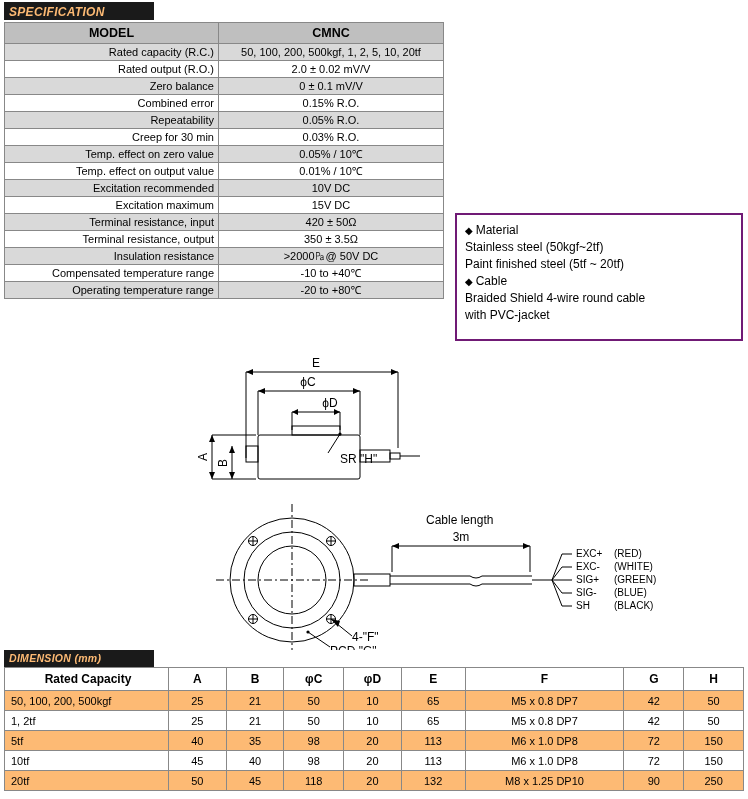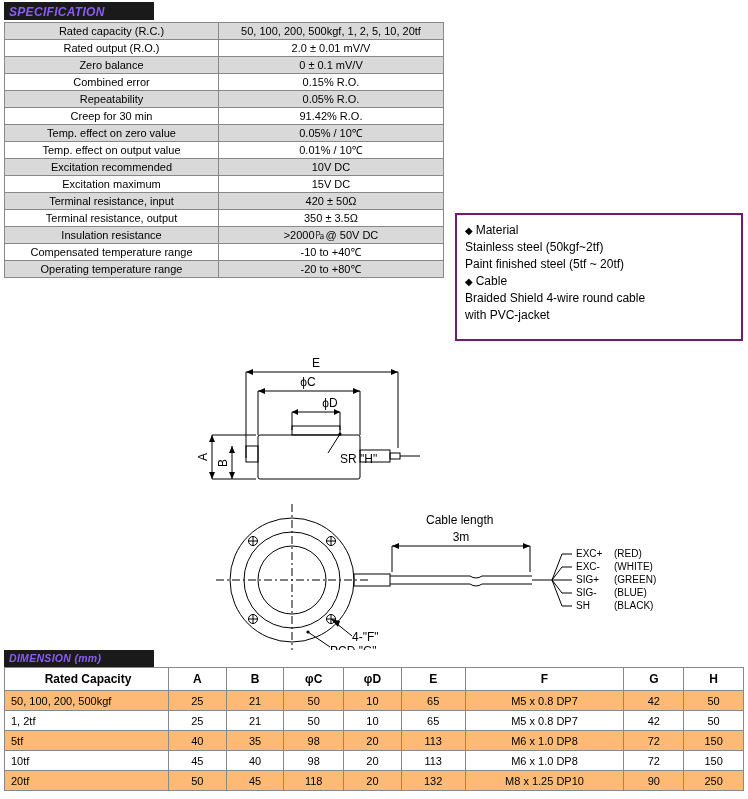--- a/index.html
+++ b/index.html
@@ -14,21 +14,21 @@
     font-size: 11px;
     color: #000000;
     position: relative;
     overflow: hidden;
   }
 
   
   .section-banner {
     position: absolute;
     background: #1a1a1a;
-    color: #8b5cf6;
+    color: #fdba74;
     font-style: italic;
     font-weight: bold;
     font-size: 12px;
     letter-spacing: 0.3px;
     padding: 3px 6px 5px 5px;
     box-sizing: border-box;
   }
   #spec-banner {
     left: 4px; top: 2px; width: 150px; height: 18px;
   }
@@ -48,21 +48,21 @@
     font-size: 11px;
   }
   #spec-table td {
     border: 1px solid #888888;
     height: 16px;
     padding: 0 4px;
     line-height: 15px;
   }
   #spec-table .lbl {
     width: 205px;
-    text-align: center;
+    text-align: right;
   }
   #spec-table .val {
     text-align: center;
   }
   #spec-table tr.shaded td {
     background: #d9d9d9;
   }
   #spec-table tr.head td {
     background: #bfbfbf;
     font-weight: bold;
@@ -141,43 +141,47 @@
   .col-g  { width: 52px; }
   .col-h  { width: 52px; }
 </style>
 </head>
 <body>
 
 <div class="section-banner" id="spec-banner">SPECIFICATION</div>
 
 <table id="spec-table">
   <tbody id="spec-tbody">
+      <tr class="head">
+        <td class="lbl">MODEL</td>
+        <td class="val">CMNC</td>
+      </tr>
       <tr class="shaded">
         <td class="lbl">Rated capacity (R.C.)</td>
         <td class="val">50, 100, 200, 500kgf, 1, 2, 5, 10, 20tf</td>
       </tr>
       <tr>
         <td class="lbl">Rated output (R.O.)</td>
-        <td class="val">2.0 ± 0.01 mV/V</td>
+        <td class="val">2.0 ± 0.02 mV/V</td>
       </tr>
       <tr class="shaded">
         <td class="lbl">Zero balance</td>
         <td class="val">0 ± 0.1 mV/V</td>
       </tr>
       <tr>
         <td class="lbl">Combined error</td>
         <td class="val">0.15% R.O.</td>
       </tr>
       <tr class="shaded">
         <td class="lbl">Repeatability</td>
         <td class="val">0.05% R.O.</td>
       </tr>
       <tr>
         <td class="lbl">Creep for 30 min</td>
-        <td class="val">91.42% R.O.</td>
+        <td class="val">0.03% R.O.</td>
       </tr>
       <tr class="shaded">
         <td class="lbl">Temp. effect on zero value</td>
         <td class="val">0.05% / 10℃</td>
       </tr>
       <tr>
         <td class="lbl">Temp. effect on output value</td>
         <td class="val">0.01% / 10℃</td>
       </tr>
       <tr class="shaded">

